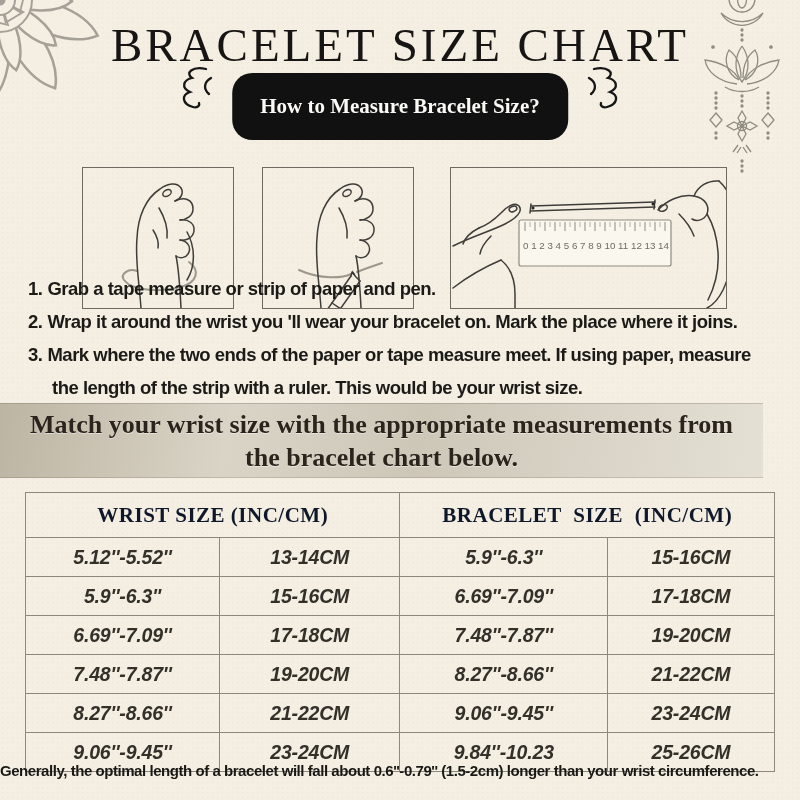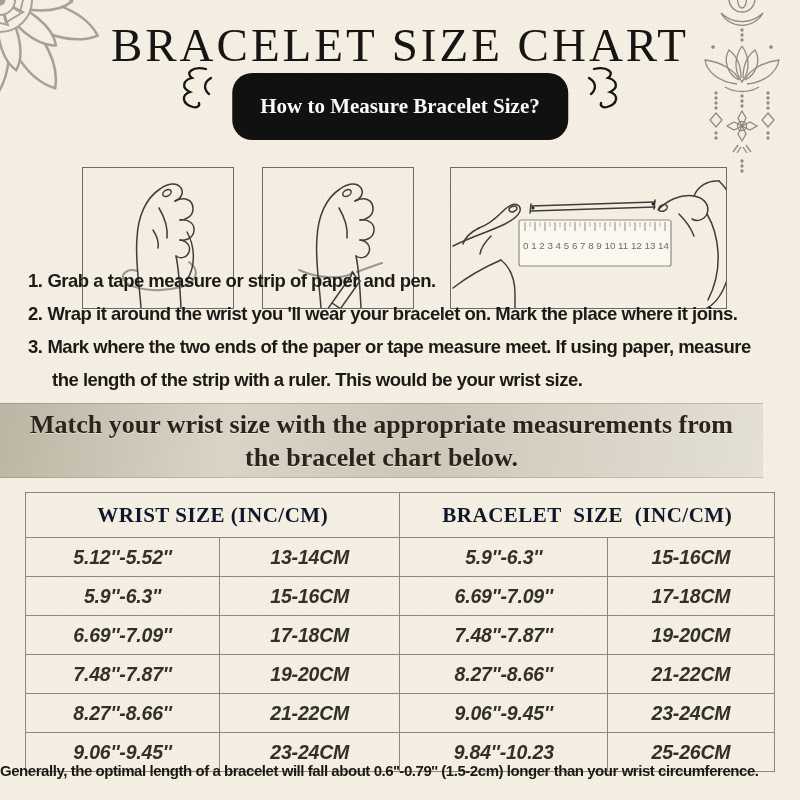--- a/index.html
+++ b/index.html
@@ -32,21 +32,21 @@
   
   .illus-box{
     top:123px;height:140px;border:1px solid #6e6a61;background:transparent;margin-top:44px;
   }
   .box1{left:82px;width:150px;}
   .box2{left:262px;width:150px;}
   .box3{left:450px;width:275px;}
   .illus-box svg{width:100%;height:100%;display:block;}
 
   
-  .steps{top:264px;left:28px;width:748px;}
+  .steps{top:272px;left:28px;width:748px;}
   .step{
     font-size:18.5px;line-height:33px;font-weight:700;
     letter-spacing:-0.5px;color:#1c1a17;
     padding-left:24px;text-indent:-24px;margin:0;
   }
   .step .num{margin-right:5px;}
 
   
   .banner{
     top:403px;left:0;width:763px;height:73px;

